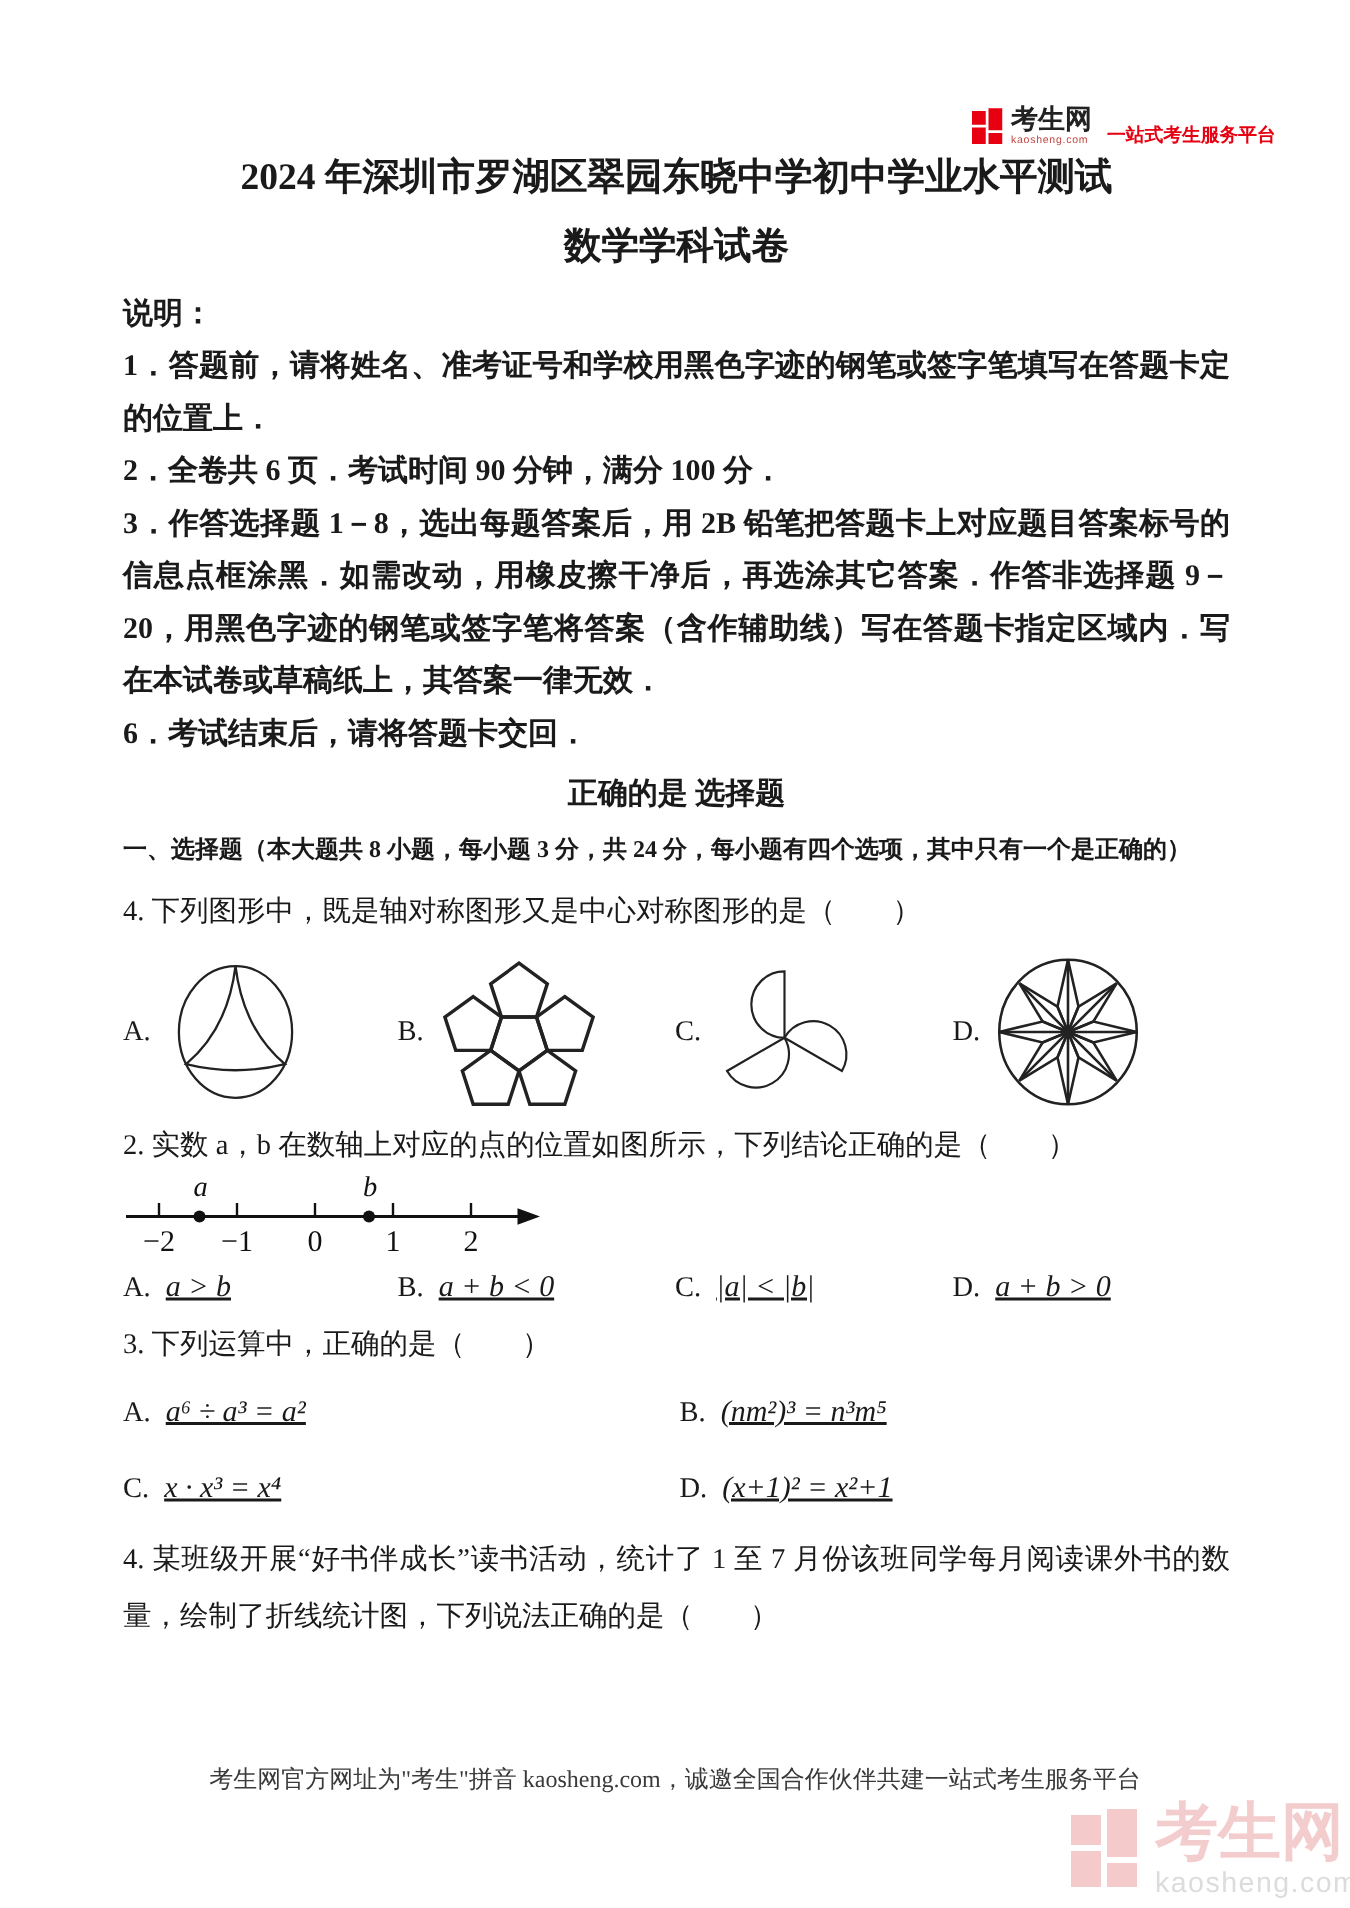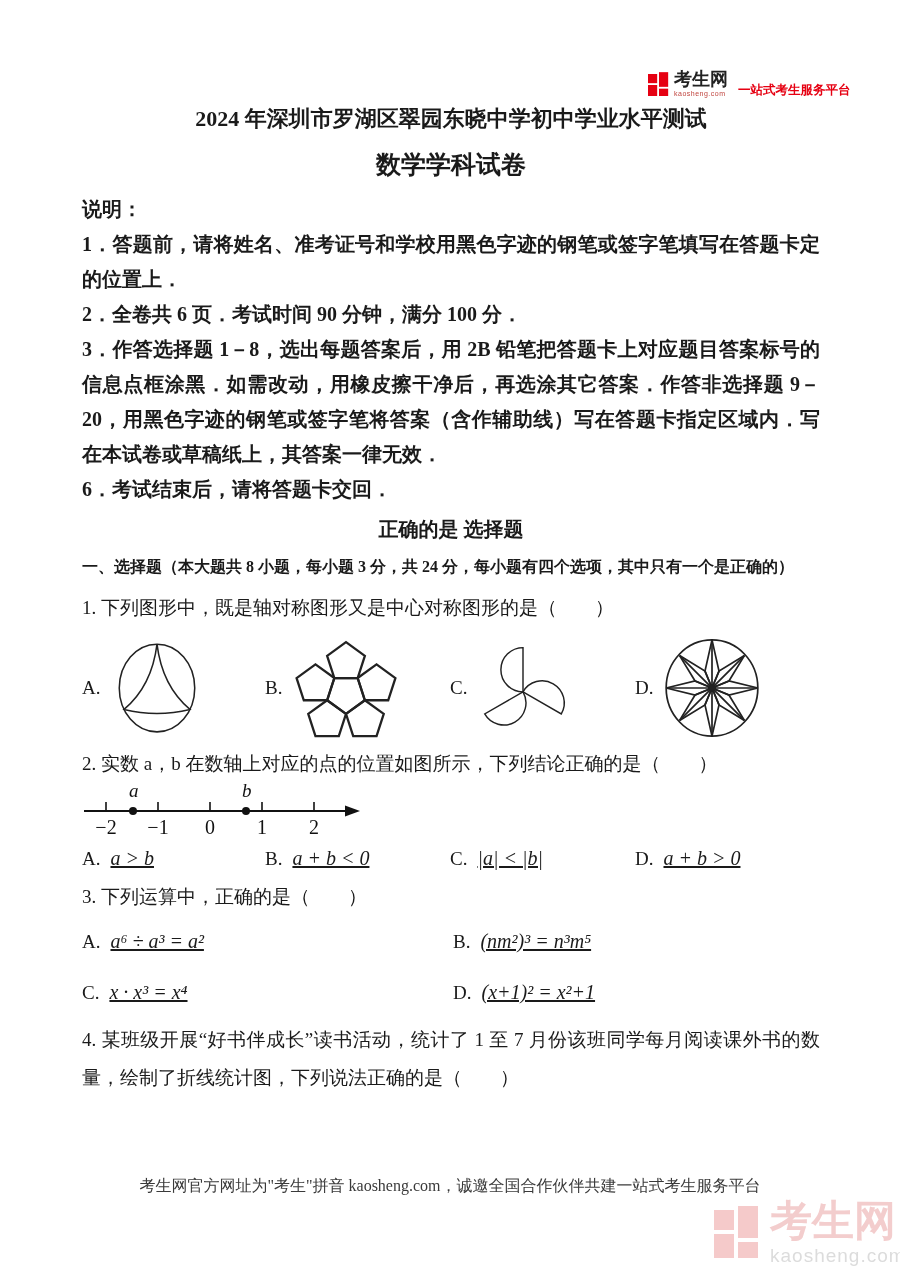--- a/index.html
+++ b/index.html
@@ -10,21 +10,21 @@
   .inner{padding:0 80px 0 82px;}
 
   
   .brand{position:absolute;left:648px;top:70px;display:flex;align-items:flex-start;}
   .brand-icon{width:22px;height:26px;margin-top:2px;}
   .brand-col{margin-left:4px;line-height:1;}
   .brand-name{font-size:18px;font-weight:bold;color:#222;font-family:"Liberation Sans","DejaVu Sans",sans-serif;}
   .brand-domain{font-size:7px;color:#c0453f;letter-spacing:.5px;margin-top:2px;font-family:"Liberation Sans","DejaVu Sans",sans-serif;}
   .brand-tagline{font-size:12.5px;color:#e60012;font-weight:bold;margin:12px 4px 0 10px;font-family:"Liberation Sans","DejaVu Sans",sans-serif;}
 
-  h1.title{margin:102px 0 0;font-size:22px;font-weight:bold;text-align:center;line-height:34px;}
+  h1.title{margin:102px 0 0;font-size:25px;font-weight:bold;text-align:center;line-height:34px;}
   h2.subtitle{margin:12px 0 0;font-size:25px;font-weight:bold;text-align:center;line-height:34px;}
 
   .notes{margin-top:10px;font-size:20px;font-weight:bold;line-height:35px;}
   .notes p{margin:0;text-align:justify;}
 
   .part-title{margin:4px 0 0;font-size:20px;font-weight:bold;text-align:center;line-height:36px;}
   .section-heading{margin:1px 0 0;font-size:16px;font-weight:bold;line-height:37px;text-align:justify;}
 
   .qtext{margin:5px 0 0;font-size:19px;line-height:36px;text-align:justify;}
 
@@ -85,21 +85,21 @@
       <p>说明：</p>
       <p>1．答题前，请将姓名、准考证号和学校用黑色字迹的钢笔或签字笔填写在答题卡定的位置上．</p>
       <p>2．全卷共 6 页．考试时间 90 分钟，满分 100 分．</p>
       <p>3．作答选择题 1－8，选出每题答案后，用 2B 铅笔把答题卡上对应题目答案标号的信息点框涂黑．如需改动，用橡皮擦干净后，再选涂其它答案．作答非选择题 9－20，用黑色字迹的钢笔或签字笔将答案（含作辅助线）写在答题卡指定区域内．写在本试卷或草稿纸上，其答案一律无效．</p>
       <p>6．考试结束后，请将答题卡交回．</p>
     </div>
 
     <p class="part-title">正确的是 选择题</p>
     <p class="section-heading">一、选择题（本大题共 8 小题，每小题 3 分，共 24 分，每小题有四个选项，其中只有一个是正确的）</p>
 
-    <p class="qtext">1. 下列图形中，既是轴对称图形又是中心对称图形的是（　　）</p>
+    <p class="qtext">4. 下列图形中，既是轴对称图形又是中心对称图形的是（　　）</p>
     <div class="figrow">
       <div class="figcell">
         <span class="optlabel">A.</span>
         <svg class="fig-svg" width="102" height="108" viewBox="0 0 100 104">
           <ellipse cx="50" cy="52" rx="37" ry="43"></ellipse>
           <path d="M50,9 Q45,50 17.7,73 Q50,81 82.3,73 Q55,50 50,9 Z"></path>
         </svg>
       </div>
       <div class="figcell">
         <span class="optlabel">B.</span>

